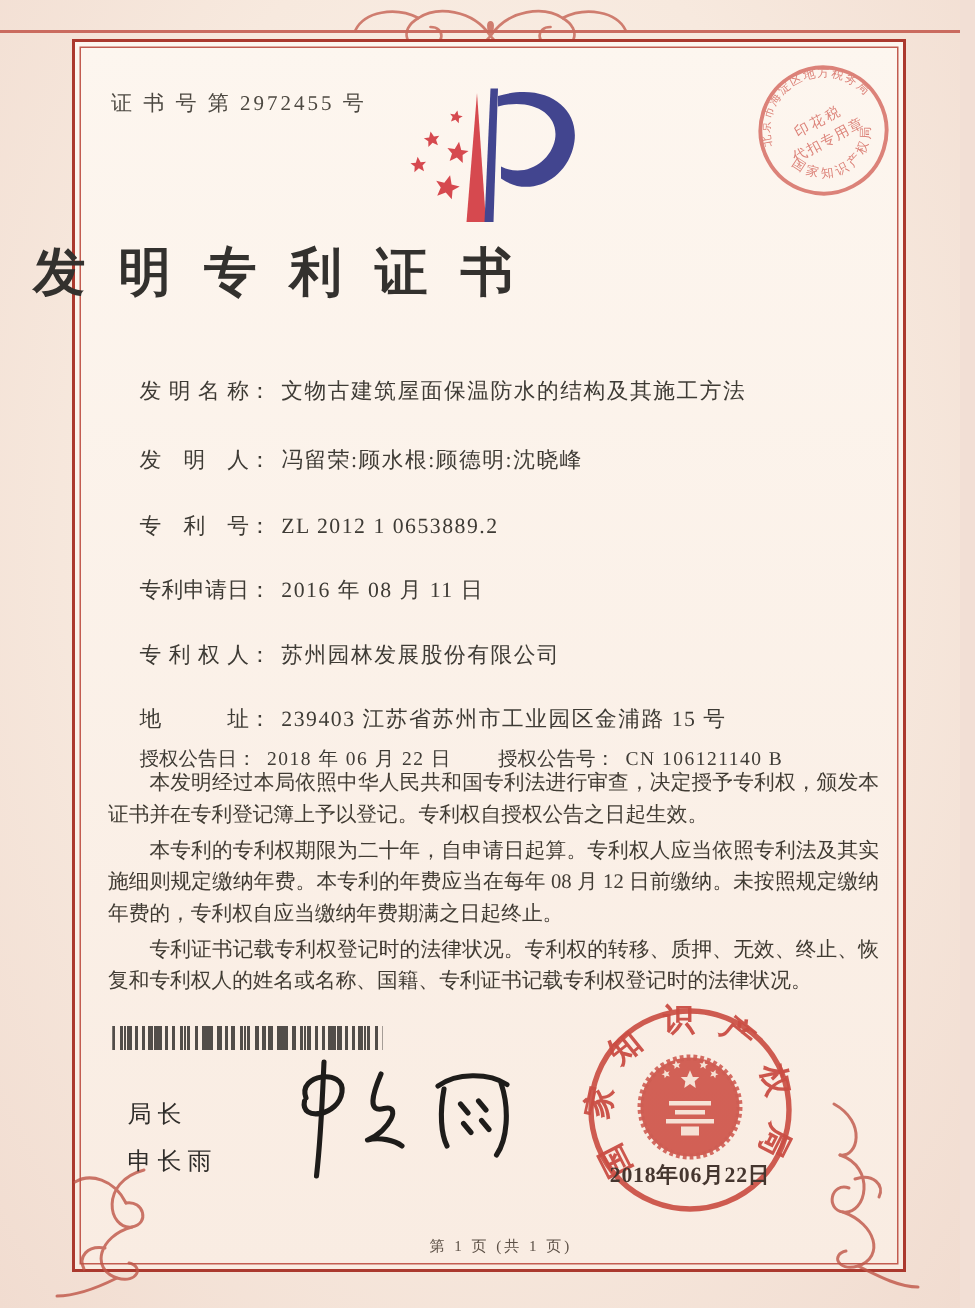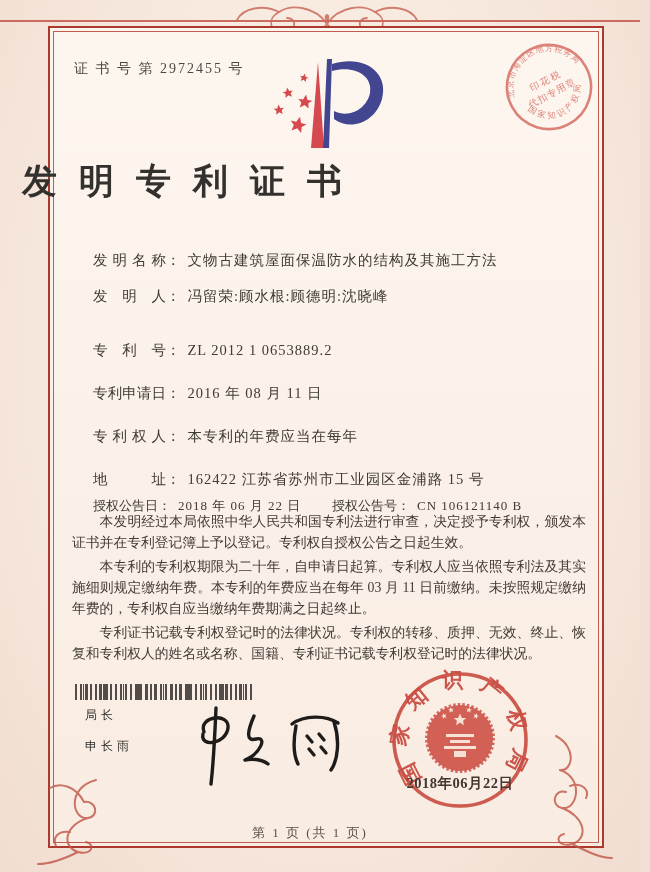--- a/index.html
+++ b/index.html
@@ -46,27 +46,27 @@
   }
   .paras p{margin:0 0 3px 0;text-indent:2em;}
   .barcode{
     position:absolute;left:75px;top:684px;width:180px;height:16px;
     background:
       repeating-linear-gradient(90deg,#35322f 0 2px,transparent 2px 5px),
       repeating-linear-gradient(90deg,#35322f 0 1px,transparent 1px 8px),
       repeating-linear-gradient(90deg,transparent 0 11px,#35322f 11px 13px,transparent 13px 17px);
     opacity:.85;
   }
-  .officer{position:absolute;left:85px;top:700px;font-size:12px;color:#2f2d2a;letter-spacing:4px;line-height:31px;}
+  .officer{position:absolute;left:85px;top:728px;font-size:16px;color:#2f2d2a;letter-spacing:4px;line-height:31px;}
   .signature{position:absolute;left:188px;top:700px;width:180px;height:90px;}
   .seal{position:absolute;left:384px;top:664px;width:152px;height:152px;opacity:.95;}
   .stamp{position:absolute;left:502px;top:40px;width:94px;height:94px;transform:rotate(-28deg);opacity:.8;}
   .footer{
-    position:absolute;left:32px;top:824px;width:556px;text-align:center;
-    font-size:13px;color:#5d5147;letter-spacing:2px;
+    position:absolute;left:56px;top:824px;width:556px;text-align:center;
+    font-size:10px;color:#5d5147;letter-spacing:2px;
   }
   .ornament-top{position:absolute;left:228px;top:0px;width:198px;height:46px;}
   .flourish-bl{position:absolute;left:26px;top:772px;width:80px;height:96px;}
   .flourish-br{position:absolute;left:546px;top:726px;width:80px;height:140px;transform:scaleX(-1);}
 </style>
 </head>
 <body>
 
 <div class="page">
 
@@ -123,35 +123,35 @@
     <g fill="#42458f">
       <polygon points="75,7 80,7 77,96 71,96"></polygon>
       <path d="M80,12 C114,2 137,22 130,47 C124,69 100,80 82,67 L82,59 C98,67 115,56 118,41 C121,24 103,13 80,19 Z"></path>
     </g>
   </svg>
 
   <h1 class="title">发明专利证书</h1>
 
   <div class="fields">
     <div class="frow" style="top:0px"><span class="flabel">发明名称</span><span class="fcolon">：</span><span class="fvalue">文物古建筑屋面保温防水的结构及其施工方法</span></div>
-    <div class="frow" style="top:36px"><span class="flabel">发明人</span><span class="fcolon">：</span><span class="fvalue">冯留荣:顾水根:顾德明:沈晓峰</span></div>
+    <div class="frow" style="top:46px"><span class="flabel">发明人</span><span class="fcolon">：</span><span class="fvalue">冯留荣:顾水根:顾德明:沈晓峰</span></div>
     <div class="frow" style="top:90px"><span class="flabel">专利号</span><span class="fcolon">：</span><span class="fvalue">ZL 2012 1 0653889.2</span></div>
     <div class="frow" style="top:133px"><span class="flabel">专利申请日</span><span class="fcolon">：</span><span class="fvalue">2016 年 08 月 11 日</span></div>
-    <div class="frow" style="top:176px"><span class="flabel">专利权人</span><span class="fcolon">：</span><span class="fvalue">本专利的年费应当在每年</span></div>
-    <div class="frow" style="top:219px"><span class="flabel">地址</span><span class="fcolon">：</span><span class="fvalue">162422 江苏省苏州市工业园区金浦路 15 号</span></div>
+    <div class="frow" style="top:176px"><span class="flabel">专利权人</span><span class="fcolon">：</span><span class="fvalue">苏州园林发展股份有限公司</span></div>
+    <div class="frow" style="top:219px"><span class="flabel">地址</span><span class="fcolon">：</span><span class="fvalue">239403 江苏省苏州市工业园区金浦路 15 号</span></div>
   </div>
 
   <div class="grant">
     <span><span>授权公告日</span><span>：</span><span class="fvalue">2018 年 06 月 22 日</span></span>
     <span class="pair2"><span>授权公告号</span><span>：</span><span class="fvalue">CN 106121140 B</span></span>
   </div>
 
   <div class="paras">
     <p>本发明经过本局依照中华人民共和国专利法进行审查，决定授予专利权，颁发本证书并在专利登记簿上予以登记。专利权自授权公告之日起生效。</p>
-    <p>本专利的专利权期限为二十年，自申请日起算。专利权人应当依照专利法及其实施细则规定缴纳年费。本专利的年费应当在每年 03 月 11 日前缴纳。未按照规定缴纳年费的，专利权自应当缴纳年费期满之日起终止。</p>
+    <p>本专利的专利权期限为二十年，自申请日起算。专利权人应当依照专利法及其实施细则规定缴纳年费。本专利的年费应当在每年 08 月 12 日前缴纳。未按照规定缴纳年费的，专利权自应当缴纳年费期满之日起终止。</p>
     <p>专利证书记载专利权登记时的法律状况。专利权的转移、质押、无效、终止、恢复和专利权人的姓名或名称、国籍、专利证书记载专利权登记时的法律状况。</p>
   </div>
 
   <div class="barcode"></div>
 
   <div class="officer">
     <div>局长</div>
     <div>申长雨</div>
   </div>
 

